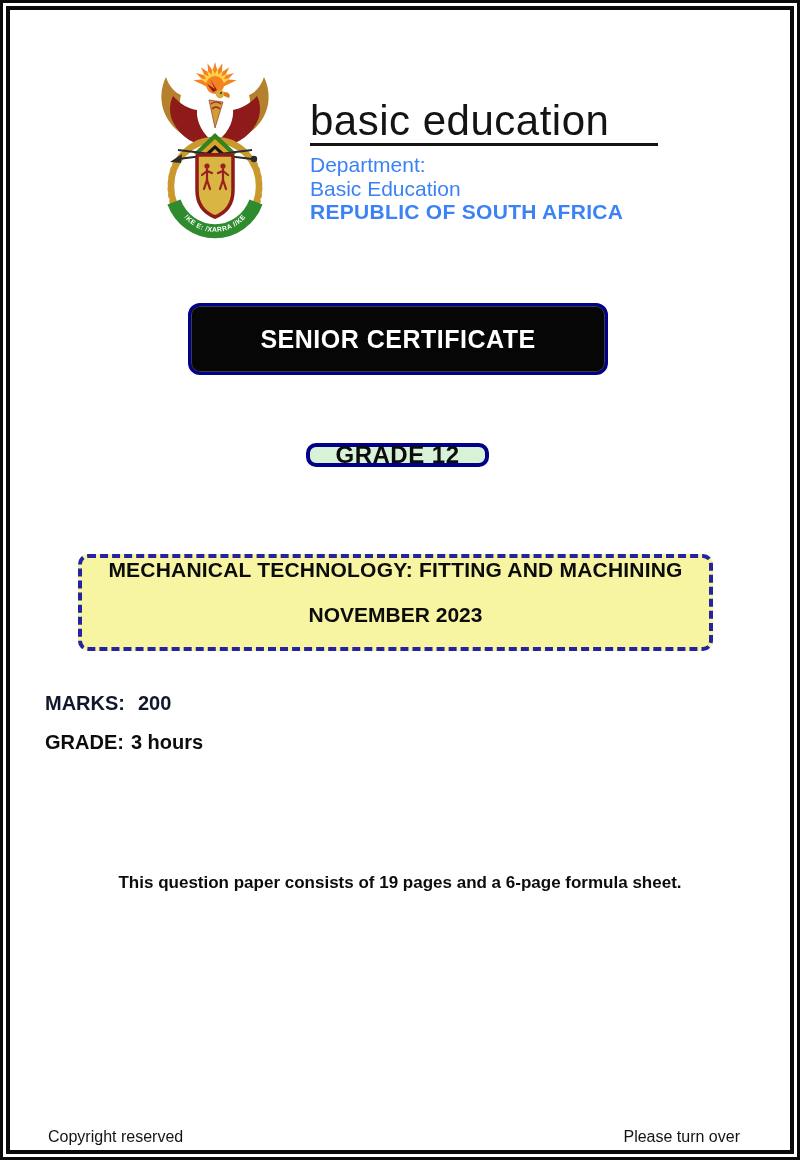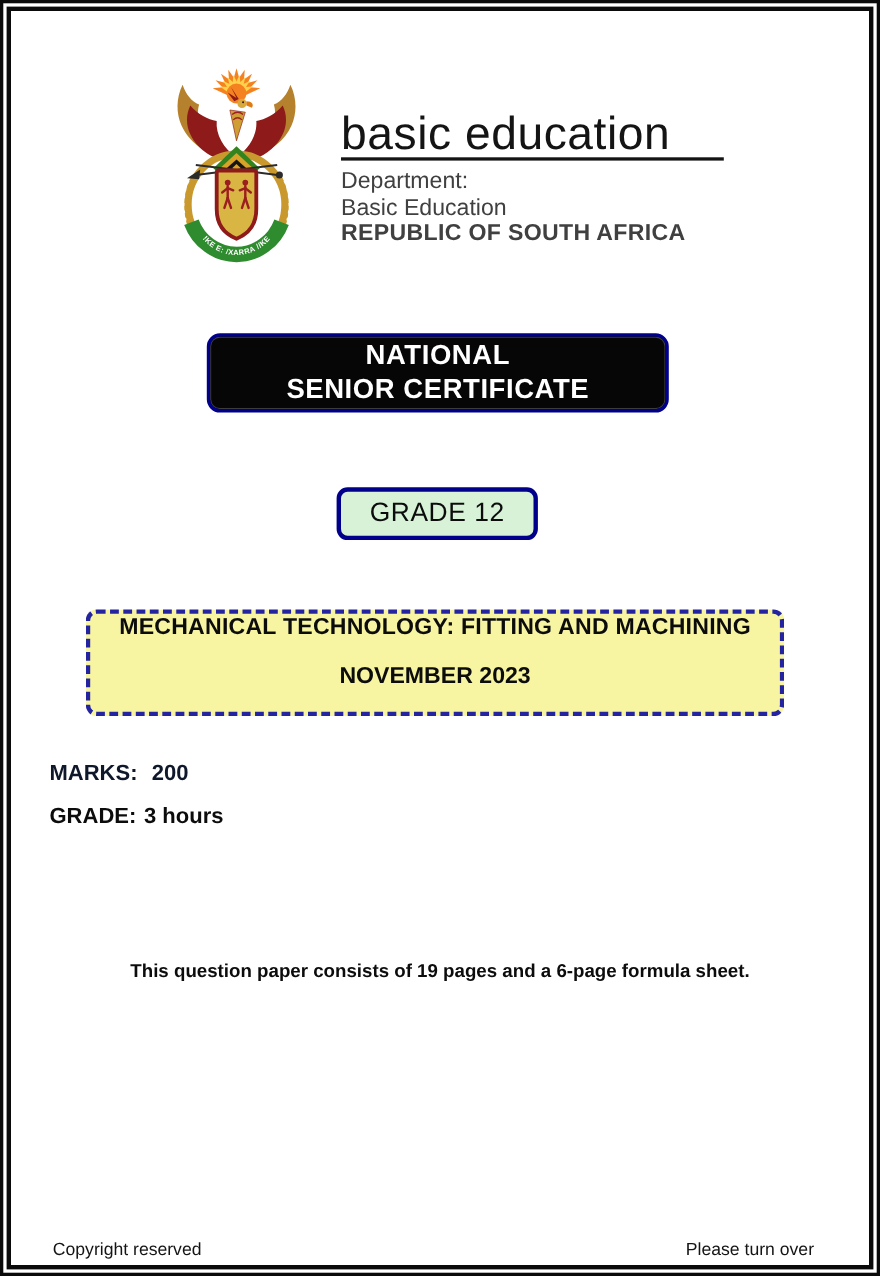--- a/index.html
+++ b/index.html
@@ -53,21 +53,21 @@
     width: 348px;
     height: 3px;
     background: #141414;
   }
   .dept-block {
     position: absolute;
     left: 310px;
     top: 153px;
     font-size: 21px;
     line-height: 23.5px;
-    color: #404040;
+    color: #3b82f6;
     white-space: nowrap;
   }
   .dept-block .bold-line {
     font-weight: 700;
     letter-spacing: 0.3px;
   }
 
   
   .nsc-box {
     position: absolute;
@@ -90,29 +90,29 @@
     letter-spacing: 0.5px;
     box-sizing: border-box;
   }
 
   
   .grade-box {
     position: absolute;
     left: 306px;
     top: 443px;
     width: 183px;
-    height: 48px;
+    height: 24px;
     background: #d7f2d7;
     border: 4px solid #00008b;
     border-radius: 10px;
     display: flex;
     align-items: center;
     justify-content: center;
     font-size: 24px;
-    font-weight: 400;
+    font-weight: 700;
     color: #0c0c0c;
     letter-spacing: 0.5px;
     box-sizing: border-box;
   }
 
   
   .subject-box {
     position: absolute;
     left: 78px;
     top: 554px;
@@ -281,21 +281,20 @@
 
   <div class="wordmark">basic education</div>
   <div class="wordmark-rule"></div>
   <div class="dept-block">
     <div>Department:</div>
     <div>Basic Education</div>
     <div class="bold-line">REPUBLIC OF SOUTH AFRICA</div>
   </div>
 
   <div class="nsc-box">
-    <div>NATIONAL</div>
     <div>SENIOR CERTIFICATE</div>
   </div>
 
   <div class="grade-box">
     <span>GRADE 12</span>
   </div>
 
   <div class="subject-box">
     <div class="subject-title">MECHANICAL TECHNOLOGY: FITTING AND MACHINING</div>
     <div class="subject-session">NOVEMBER 2023</div>

